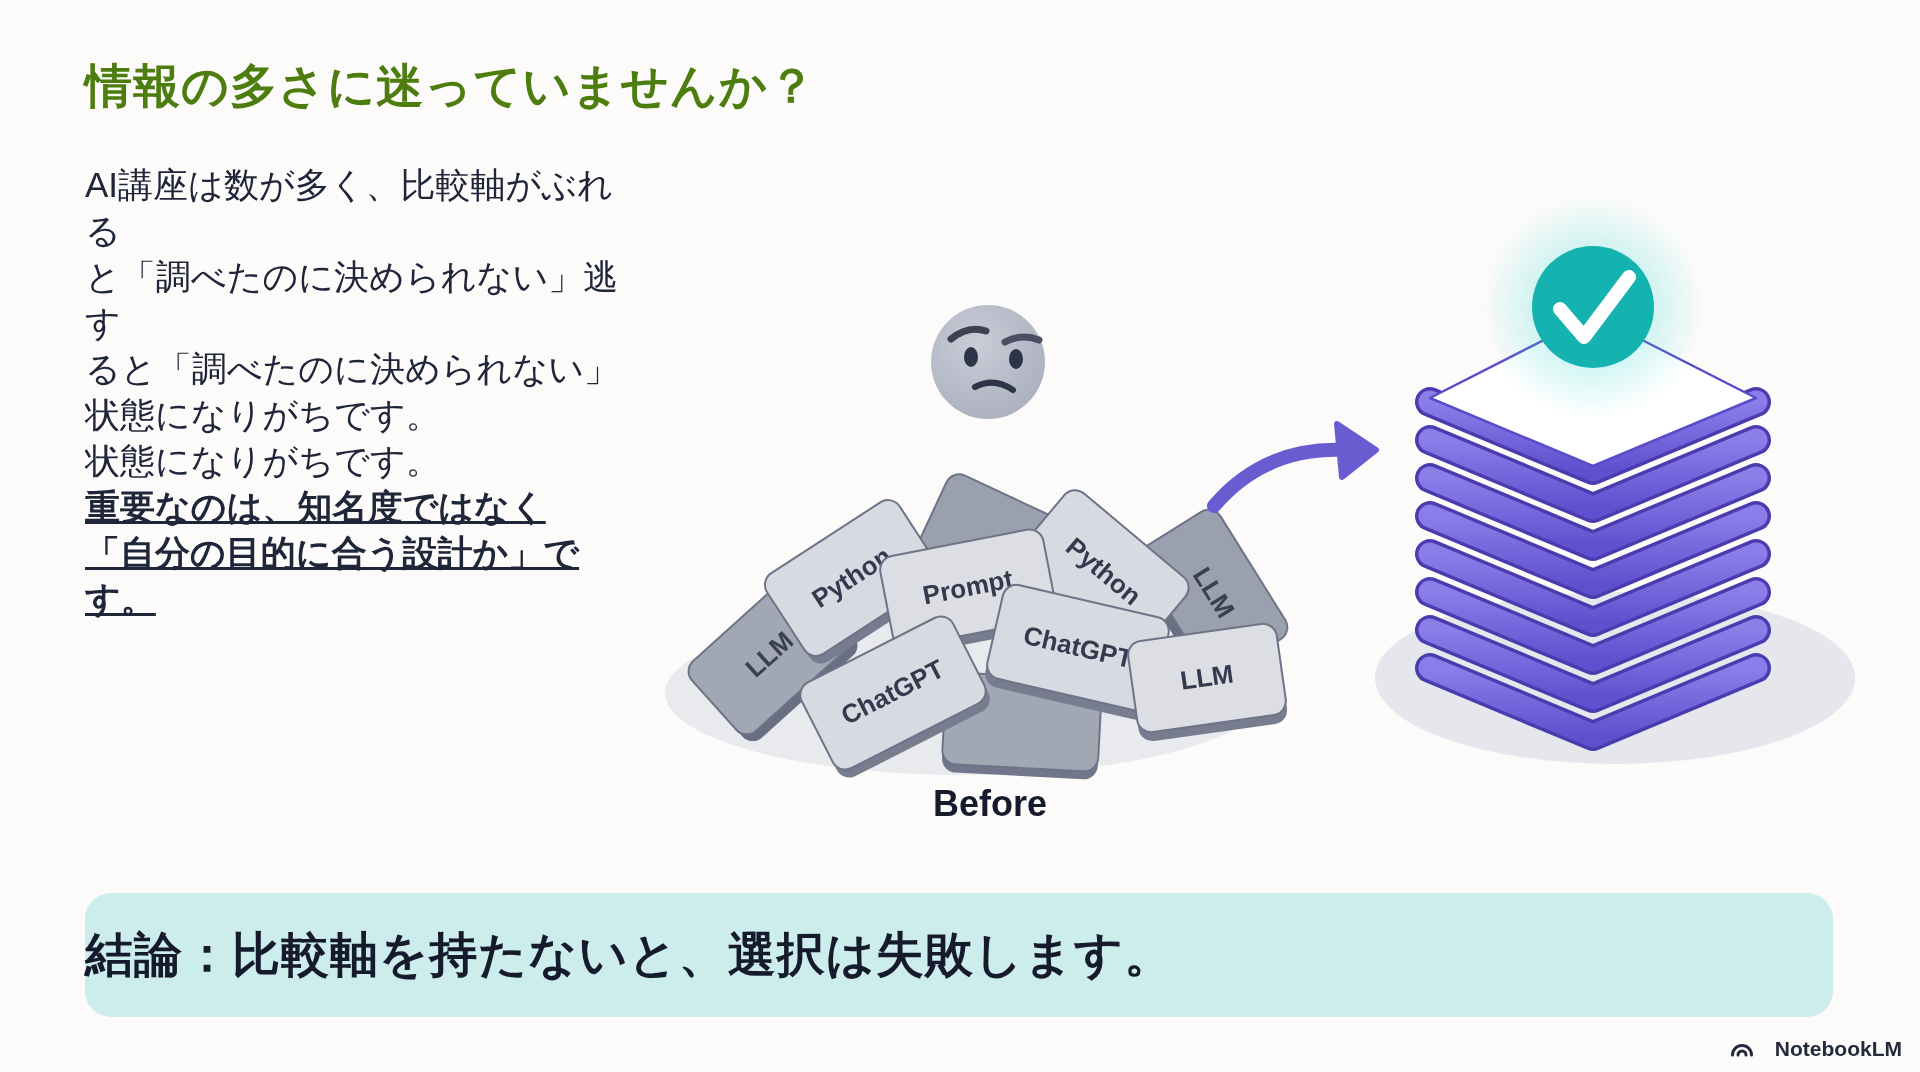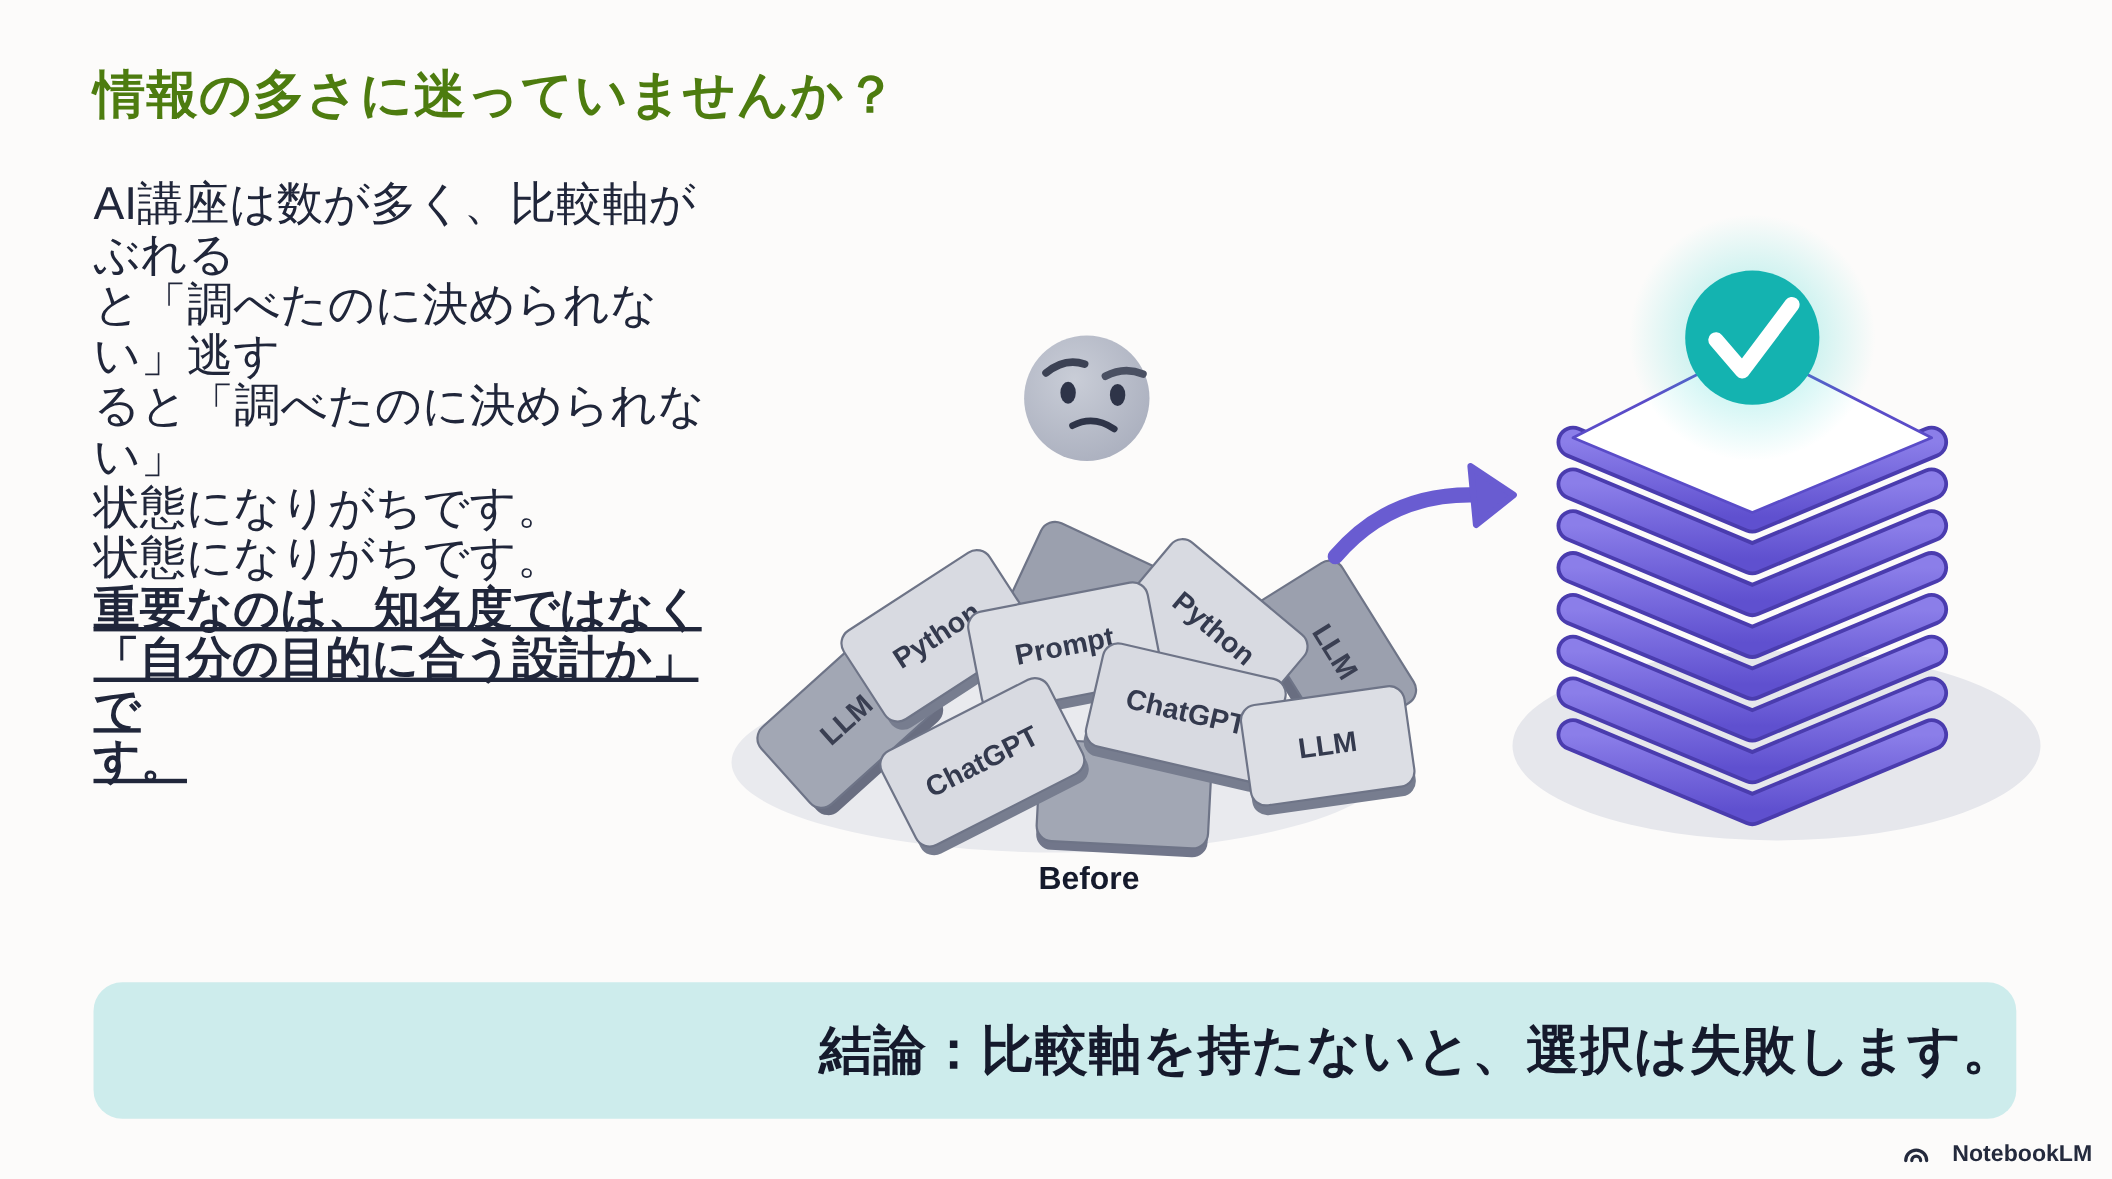--- a/index.html
+++ b/index.html
@@ -14,38 +14,38 @@
   .slide{position:absolute;inset:0;}
 
   .page-title{
     position:absolute;left:85px;top:55px;
     font-size:47px;font-weight:800;letter-spacing:1px;
     color:#4d7c0f;margin:0;
   }
 
   .intro{
     position:absolute;left:85px;top:162px;width:560px;
-    font-size:42px;line-height:46px;color:#20263a;
+    font-size:35px;line-height:46px;color:#20263a;
   }
   .intro-regular{display:block;white-space:pre-line;font-weight:500;}
   .intro-bold{display:block;white-space:pre-line;font-weight:800;text-decoration:underline;}
 
   .illustration-svg{position:absolute;left:0;top:0;width:1920px;height:1072px;}
 
   .phase-label{
     position:absolute;top:783px;width:220px;
-    text-align:center;font-size:29px;font-weight:800;color:#151a2c;
+    text-align:center;font-size:36px;font-weight:800;color:#151a2c;
   }
   .phase-label.before{left:880px;}
   .phase-label.after{left:1492px;}
 
   .conclusion-banner{
     position:absolute;left:85px;top:893px;width:1748px;height:124px;
     background:#cdecec;border-radius:26px;
-    display:flex;align-items:center;justify-content:flex-end;
+    display:flex;align-items:center;justify-content:flex-start;
   }
   .conclusion-text{
     font-size:48px;font-weight:800;color:#151a2c;letter-spacing:1px;
   }
 
   .footer-brand{
     position:absolute;right:18px;bottom:8px;height:30px;
     display:flex;align-items:center;gap:20px;
   }
   .footer-brand-text{font-size:21px;font-weight:700;color:#242a3d;}

